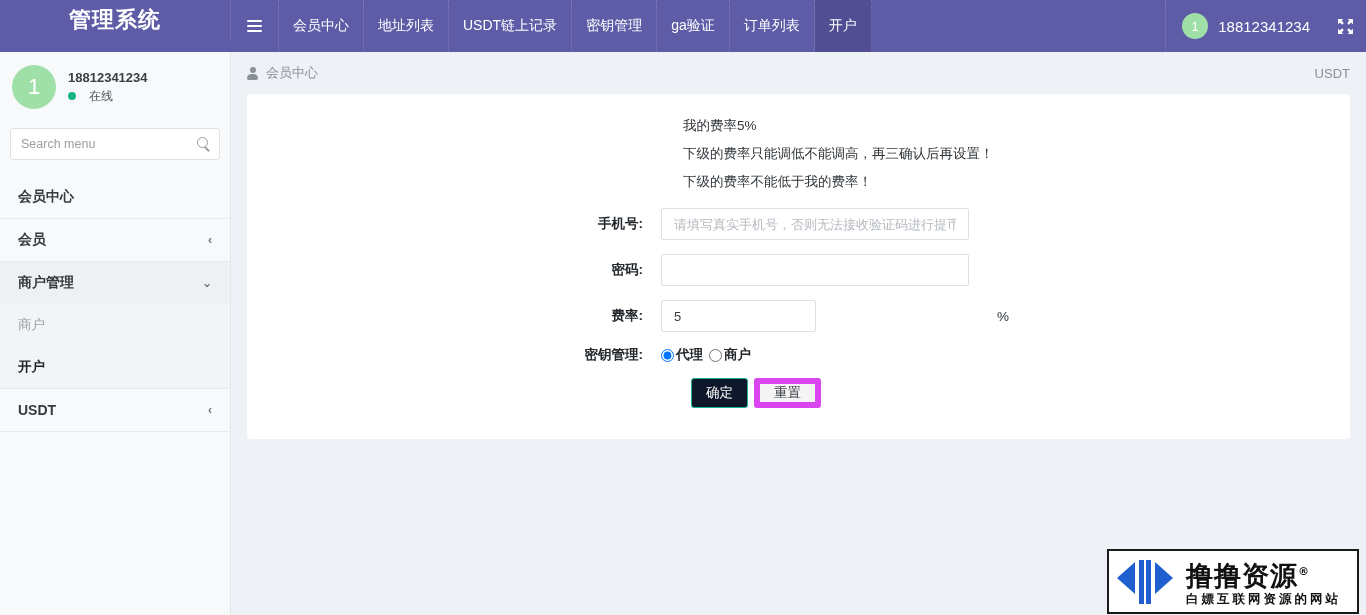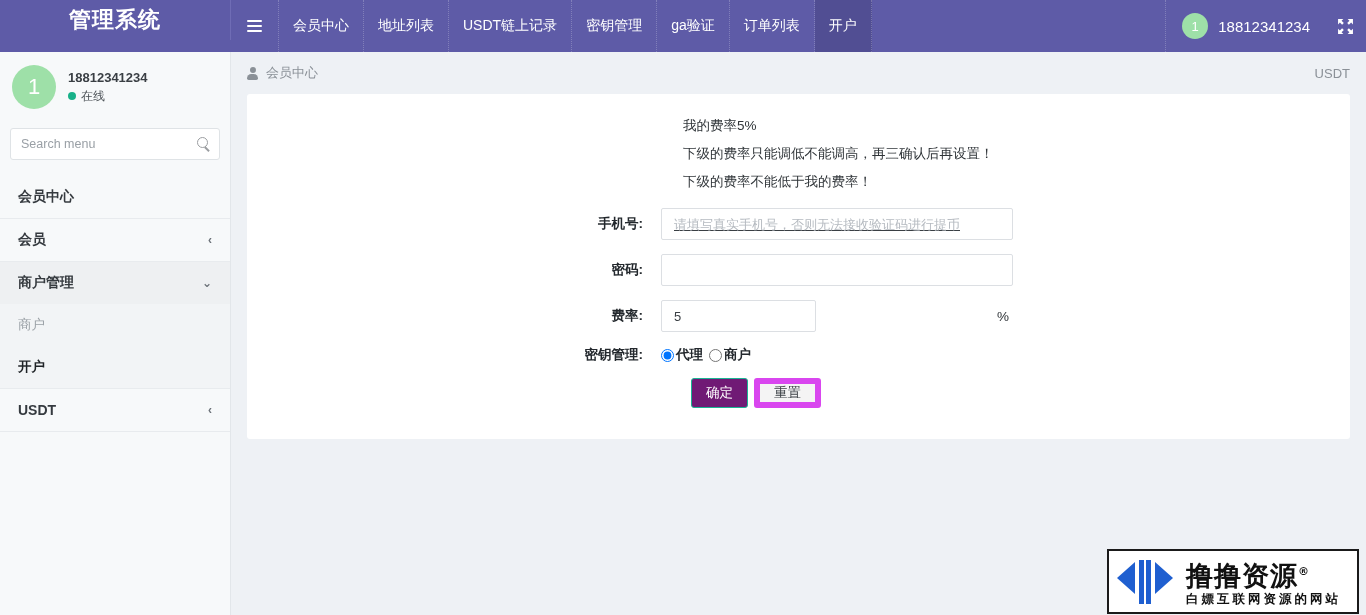--- a/index.html
+++ b/index.html
@@ -83,21 +83,21 @@
   }
   .side-avatar {
     width: 44px; height: 44px; border-radius: 50%;
     background: #9ee0a8; color: #ffffff;
     display: flex; align-items: center; justify-content: center;
     font-size: 22px;
     flex: none;
   }
   .side-idblock { display: flex; flex-direction: column; gap: 3px; }
   .side-phone { font-size: 13px; font-weight: bold; color: #3a3f44; }
-  .side-status { font-size: 12px; color: #4a5055; display: flex; align-items: center; gap: 5px; }
+  .side-status { font-size: 12px; color: #4a5055; display: flex; align-items: center; gap: 13px; }
   .dot-online {
     width: 8px; height: 8px; border-radius: 50%;
     background: #18b189; display: inline-block;
   }
   .side-search {
     margin: 6px 10px 0 10px;
     height: 32px;
     border: 1px solid #dfe3e6;
     background: #ffffff;
     border-radius: 3px;
@@ -202,21 +202,21 @@
   .form-input {
     height: 32px;
     border: 1px solid #dcdfe3;
     border-radius: 2px;
     background: #ffffff;
     font-size: 13px; color: #3a3f44;
     padding: 0 12px;
     outline: none;
     font-family: "Liberation Sans", sans-serif;
   }
-  .form-input.wide { width: 352px; text-decoration: underline; }
+  .form-input.wide { width: 308px; }
   .form-input.mid { width: 155px; }
   .form-input::placeholder { color: #b5bac0; }
   .pct {
     margin-left: 181px;
     font-size: 13.5px; color: #2f3438;
   }
   .radio-group { display: flex; align-items: center; gap: 6px; }
   .radio-group label {
     display: inline-flex; align-items: center; gap: 2px;
     font-size: 13.5px; color: #23282d; font-weight: bold;
@@ -227,21 +227,21 @@
   .btn-row .spacer { width: 444px; }
   .btn {
     height: 30px;
     font-size: 13.5px;
     border-radius: 3px;
     cursor: pointer;
     font-family: "Liberation Sans", sans-serif;
     padding: 0 14px;
   }
   .btn-primary {
-    background: #701a75; border: 1px solid #1ab394; color: #ffffff;
+    background: #0f172a; border: 1px solid #1ab394; color: #ffffff;
   }
   .btn-default {
     background: #f4f4f4; border: 6px solid #d946ef; color: #3a3f44;
     margin-left: 6px;
   }
 
   
   .watermark {
     position: absolute; left: 1107px; top: 549px;
     width: 252px; height: 65px;

